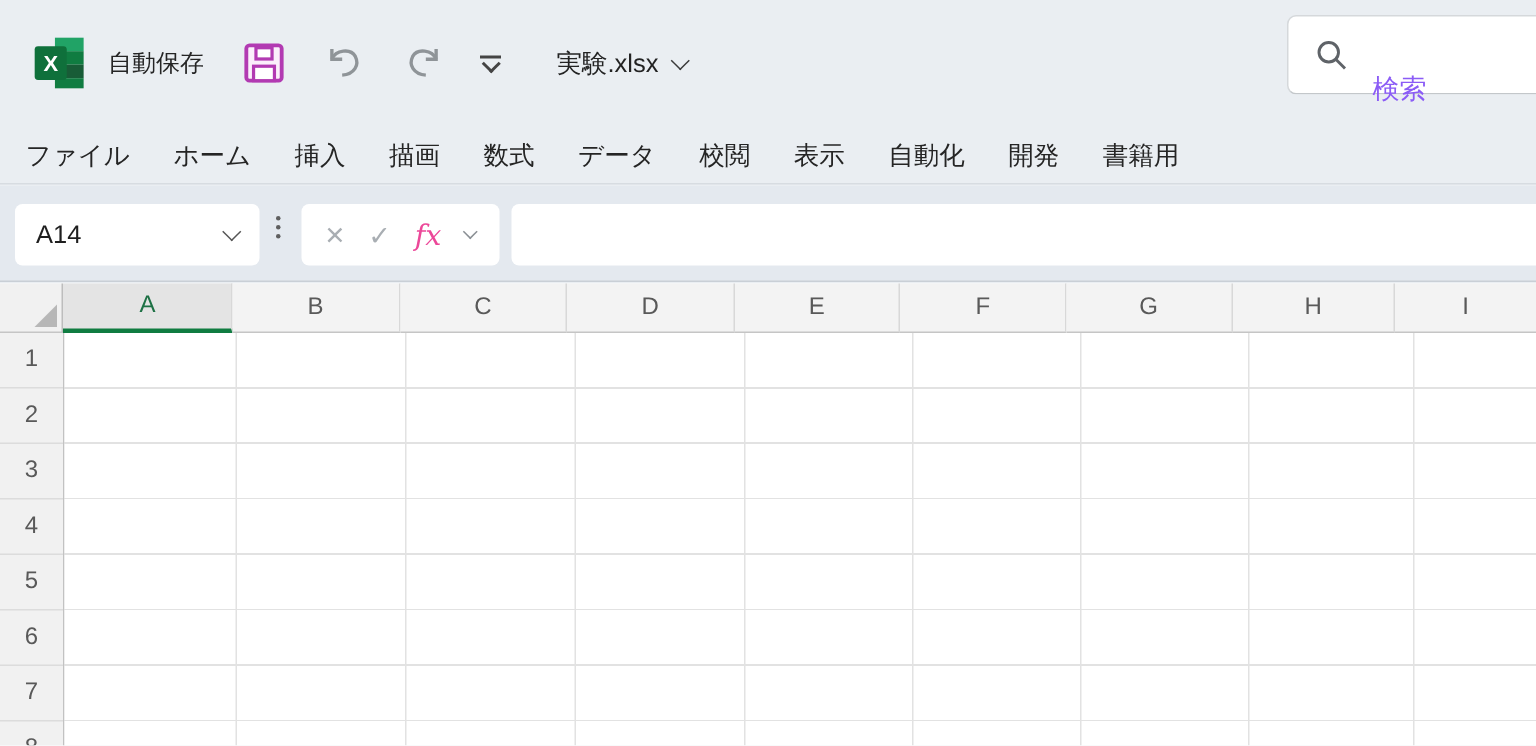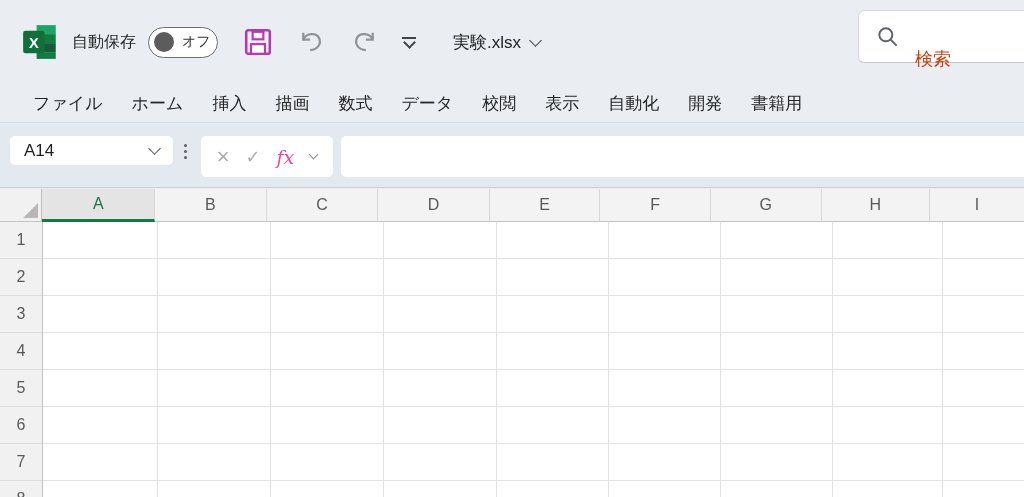--- a/index.html
+++ b/index.html
@@ -38,38 +38,38 @@
   .doc-title {
     margin-left:34px; display:flex; align-items:center; font-size:17px; color:#232323;
     white-space:nowrap; cursor:default;
   }
   .doc-title .chev { border-color:#3a3a3a; border-width:1.5px; margin-left:10px; margin-top:-3px; }
   .search-box {
     position:absolute; left:858px; top:10px; width:190px; height:53px;
     background:#ffffff; border:1px solid #d5d8db; border-bottom-color:#c3c7ca;
     border-radius:6px; display:flex; align-items:center;
   }
-  .search-label { font-size:18px; color:#c2410c; margin-left:14px;margin-top:44px; }
+  .search-label { font-size:18px; color:#8b5cf6; margin-left:14px;margin-top:44px; }
 
   
   .tabbar {
     position:absolute; left:0; top:84px; width:1024px; height:39px;
     display:flex; align-items:center; border-bottom:1px solid #d7dce1;
     white-space:nowrap;
   }
   .rtab { font-size:17px; color:#252525; padding:0 1px; margin-left:27px; cursor:default; }
-  .rtab:first-child { margin-left:32px; }
+  .rtab:first-child { margin-left:16px; }
 
   
   .formularow {
     position:absolute; left:0; top:124px; width:1024px; height:64px;
     background:#e4e9ef; border-bottom:1px solid #c9cfd6;
   }
   .namebox {
-    position:absolute; left:10px; top:12px; width:163px; height:29px;
+    position:absolute; left:10px; top:12px; width:163px; height:41px;
     background:#ffffff; border-radius:5px; display:flex; align-items:center;
   }
   .namebox-value { font-size:17px; color:#1f1f1f; margin-left:14px; flex:1; }
   .namebox .chev { border-color:#555; border-width:1.5px; margin-right:14px; }
   .sep-dots { position:absolute; left:184px; top:20px; display:flex; flex-direction:column; gap:3px; }
   .sep-dots i { width:3px; height:3px; border-radius:50%; background:#5f5f5f; display:block; }
   .fxbox {
     position:absolute; left:201px; top:12px; width:132px; height:41px;
     background:#ffffff; border-radius:5px; display:flex; align-items:center; justify-content:space-evenly;
   }
@@ -120,24 +120,20 @@
 <div class="titlebar">
   <svg class="app-icon" viewBox="0 0 32 32">
     <rect x="13" y="1" width="17" height="8" fill="#21a366"></rect>
     <rect x="13" y="9" width="17" height="8" fill="#107c41"></rect>
     <rect x="13" y="17" width="17" height="8" fill="#185c37"></rect>
     <rect x="13" y="25" width="17" height="6" fill="#107c41"></rect>
     <rect x="1" y="6" width="19" height="20" rx="2" fill="#0f703b"></rect>
     <text x="10.5" y="21" font-size="13" font-weight="bold" fill="#ffffff" text-anchor="middle" font-family="Liberation Sans, sans-serif">X</text>
   </svg>
   <span class="autosave-label">自動保存</span>
-  <div class="toggle-pill">
-    <span class="toggle-knob"></span>
-    <span class="toggle-state">オフ</span>
-  </div>
   <div class="qat-btn save-btn">
     <svg width="30" height="30" viewBox="0 0 28 28">
       <rect x="3" y="3" width="22" height="22" rx="2" fill="#fbeffb" stroke="#b23ab2" stroke-width="2.4"></rect>
       <rect x="9" y="4.5" width="10" height="7" fill="#ffffff" stroke="#b23ab2" stroke-width="2"></rect>
       <rect x="7.5" y="16" width="13" height="9" fill="#ffffff" stroke="#b23ab2" stroke-width="2"></rect>
     </svg>
   </div>
   <div class="qat-btn undo-btn">
     <svg width="30" height="30" viewBox="0 0 24 24" fill="none" stroke="#8f9498" stroke-width="1.8">
       <path d="M5 10 C7 5 15 4 17.5 8.5 C19.8 13 17 18 10.5 18.5"></path>

